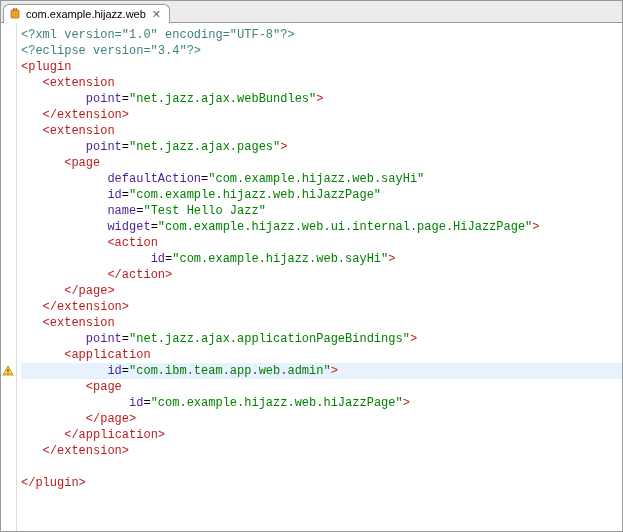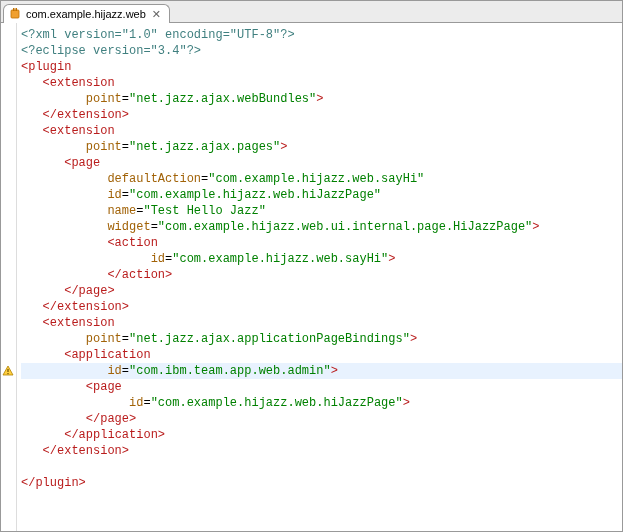--- a/index.html
+++ b/index.html
@@ -70,21 +70,21 @@
   flex: 1;
   padding: 4px 0 4px 4px;
   line-height: 16px;
   white-space: pre;
   color: #000;
 }
 .code-line { height: 16px; }
 .highlighted { background: #e8f2fe; }
 .decl { color: #3f7f7f; } 
 .tag { color: #b91c1c; }  
-.attr { color: #a16207; }  
+.attr { color: #4c1d95; }  
 .val { color: #008000; }  
 .punct { color: #000; }
 </style>
 </head>
 <body>
 
 <div class="editor-container">
   <div class="tab-bar">
     <div class="tab">
       <span class="tab-icon">

